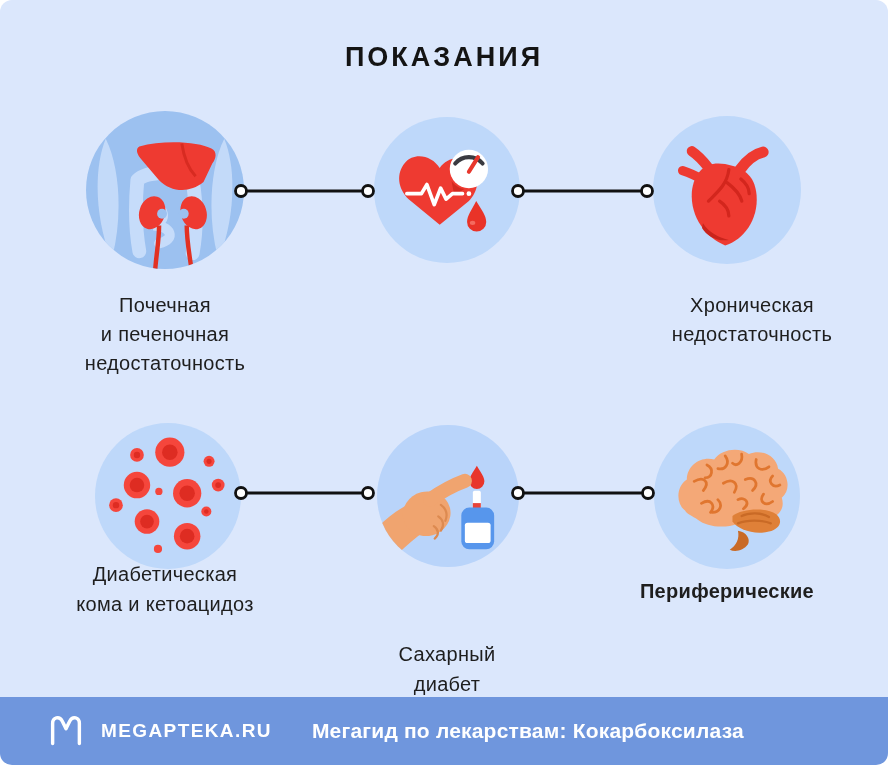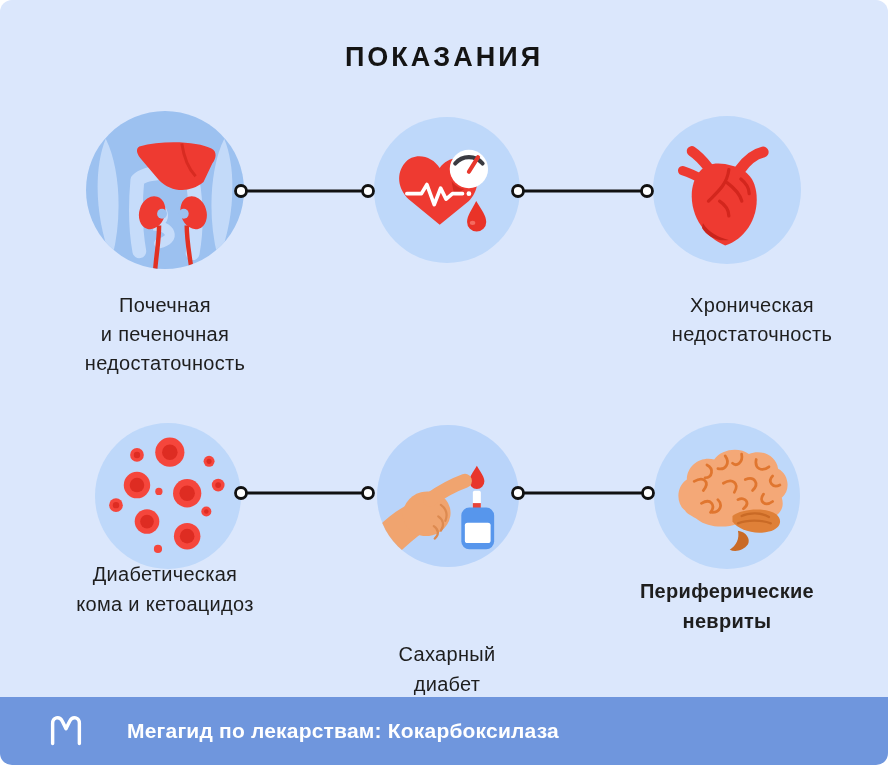--- a/index.html
+++ b/index.html
@@ -226,23 +226,23 @@
   <div class="label row2" style="left:25px;top:559px;">
     <span>Диабетическая</span>
     <span>кома и кетоацидоз</span>
   </div>
   <div class="label row2" style="left:307px;top:593px;margin-top:46px;">
     <span>Сахарный</span>
     <span>диабет</span>
   </div>
   <div class="label row2" style="left:587px;top:576px;font-weight:bold;">
     <span>Периферические</span>
-    <span>невриты</span>
   </div>
 
   <div class="footer">
     <svg class="logo" width="42" height="42" viewBox="0 0 44 44">
       <path d="M8,35 L8,14 C8,7.5 15,6 18,11.5 L22,19.5 L26,11.5 C29,6 36,7.5 36,14 L36,35" stroke="#ffffff" stroke-width="3.6" fill="none" stroke-linecap="round" stroke-linejoin="round"></path>
     </svg>
+    <div class="brand">MEGAPTEKA.RU</div>
     <div class="caption">Мегагид по лекарствам: Кокарбоксилаза</div>
   </div>
 
 </div>
 
 </body></html>

